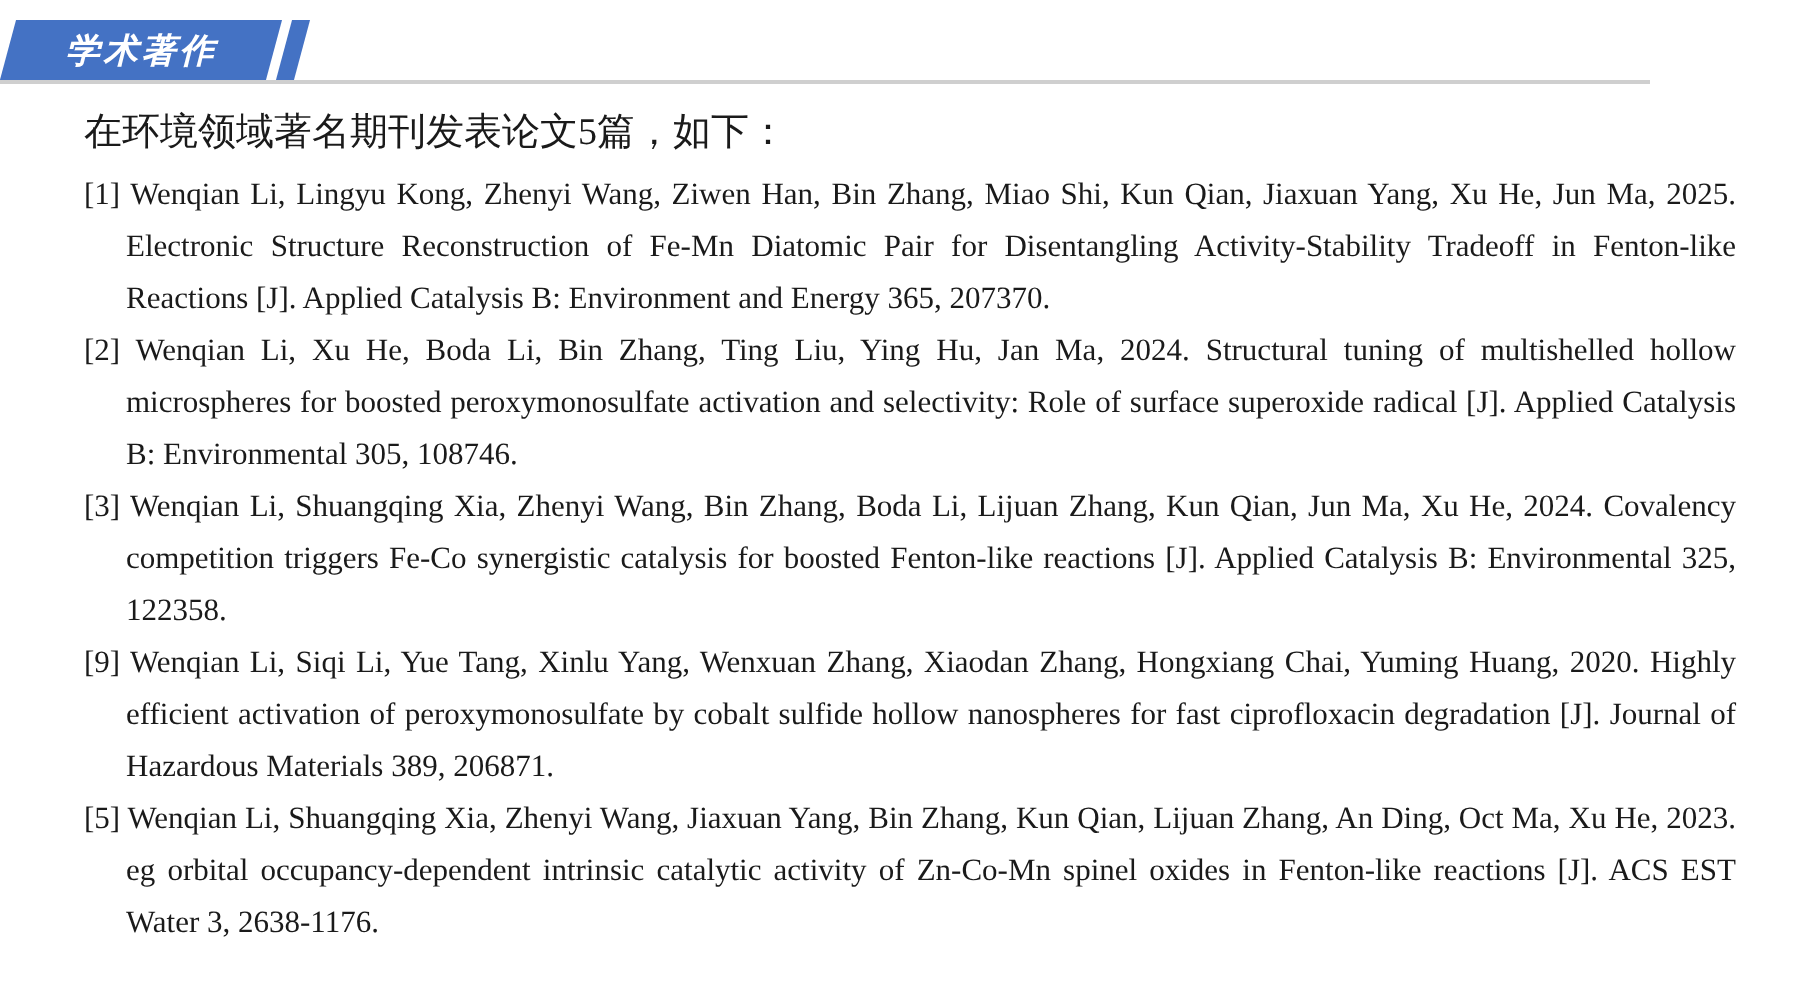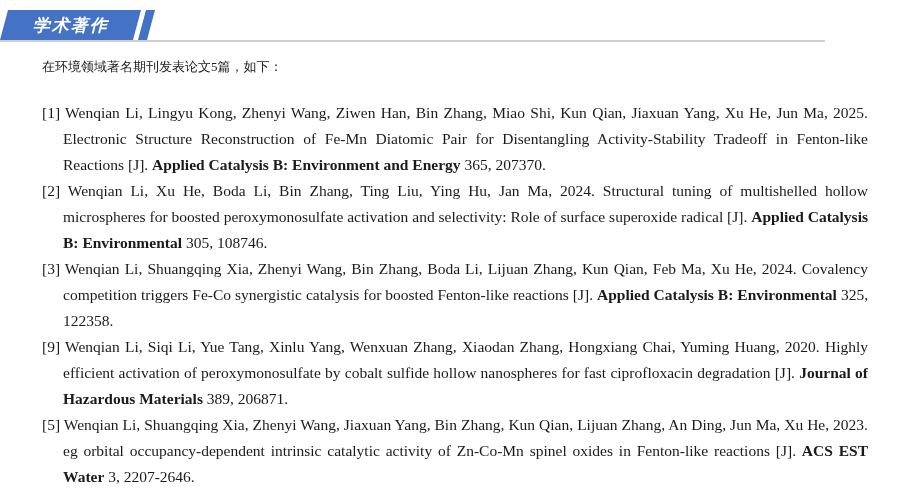--- a/index.html
+++ b/index.html
@@ -40,33 +40,33 @@
     width: 825px; height: 2px;
   }
 
   
   .content {
     position: absolute;
     left: 42px; top: 55px;
     width: 826px;
   }
   .intro {
-    font-size: 13px;
+    font-size: 19px;
     line-height: 24px;
-    margin-bottom: 21px;
+    margin-bottom: 6px;
   }
   .ref-list { }
   .ref {
     font-size: 15.5px;
     line-height: 26px;
     text-align: justify;
     padding-left: 21px;
     text-indent: -21px;
   }
-  .ref .bold { font-weight: bold; }
+  .ref .bold { font-weight: normal; }
 </style>
 </head>
 <body>
 
 <div class="page">
 
   <div class="banner-row">
     <div class="banner-main" style="background: rgb(68, 114, 196);">
       <span class="banner-title">学术著作</span>
     </div>
@@ -74,19 +74,19 @@
   </div>
 
   <div class="divider" style="background: rgb(207, 207, 207);"></div>
 
   <div class="content">
     <p class="intro">在环境领域著名期刊发表论文5篇，如下：</p>
 
     <div class="ref-list">
         <p class="ref"><span>[1] Wenqian Li, Lingyu Kong, Zhenyi Wang, Ziwen Han, Bin Zhang, Miao Shi, Kun Qian, Jiaxuan Yang, Xu He, Jun Ma, 2025. Electronic Structure Reconstruction of Fe-Mn Diatomic Pair for Disentangling Activity-Stability Tradeoff in Fenton-like Reactions [J]. </span><span class="bold">Applied Catalysis B: Environment and Energy</span><span> 365, 207370.</span></p>
         <p class="ref"><span>[2] Wenqian Li, Xu He, Boda Li, Bin Zhang, Ting Liu, Ying Hu, Jan Ma, 2024. Structural tuning of multishelled hollow microspheres for boosted peroxymonosulfate activation and selectivity: Role of surface superoxide radical [J]. </span><span class="bold">Applied Catalysis B: Environmental</span><span> 305, 108746.</span></p>
-        <p class="ref"><span>[3] Wenqian Li, Shuangqing Xia, Zhenyi Wang, Bin Zhang, Boda Li, Lijuan Zhang, Kun Qian, Feb Ma, Xu He, 2024. Covalency competition triggers Fe-Co synergistic catalysis for boosted Fenton-like reactions [J]. </span><span class="bold">Applied Catalysis B: Environmental</span><span> 325, 122358.</span></p>
+        <p class="ref"><span>[3] Wenqian Li, Shuangqing Xia, Zhenyi Wang, Bin Zhang, Boda Li, Lijuan Zhang, Kun Qian, Jun Ma, Xu He, 2024. Covalency competition triggers Fe-Co synergistic catalysis for boosted Fenton-like reactions [J]. </span><span class="bold">Applied Catalysis B: Environmental</span><span> 325, 122358.</span></p>
         <p class="ref"><span>[9] Wenqian Li, Siqi Li, Yue Tang, Xinlu Yang, Wenxuan Zhang, Xiaodan Zhang, Hongxiang Chai, Yuming Huang, 2020. Highly efficient activation of peroxymonosulfate by cobalt sulfide hollow nanospheres for fast ciprofloxacin degradation [J]. </span><span class="bold">Journal of Hazardous Materials</span><span> 389, 206871.</span></p>
-        <p class="ref"><span>[5] Wenqian Li, Shuangqing Xia, Zhenyi Wang, Jiaxuan Yang, Bin Zhang, Kun Qian, Lijuan Zhang, An Ding, Jun Ma, Xu He, 2023. eg orbital occupancy-dependent intrinsic catalytic activity of Zn-Co-Mn spinel oxides in Fenton-like reactions [J]. </span><span class="bold">ACS EST Water</span><span> 3, 2207-2646.</span></p>
+        <p class="ref"><span>[5] Wenqian Li, Shuangqing Xia, Zhenyi Wang, Jiaxuan Yang, Bin Zhang, Kun Qian, Lijuan Zhang, An Ding, Oct Ma, Xu He, 2023. eg orbital occupancy-dependent intrinsic catalytic activity of Zn-Co-Mn spinel oxides in Fenton-like reactions [J]. </span><span class="bold">ACS EST Water</span><span> 3, 2638-1176.</span></p>
       </div>
   </div>
 
 </div>
 
 </body></html>

